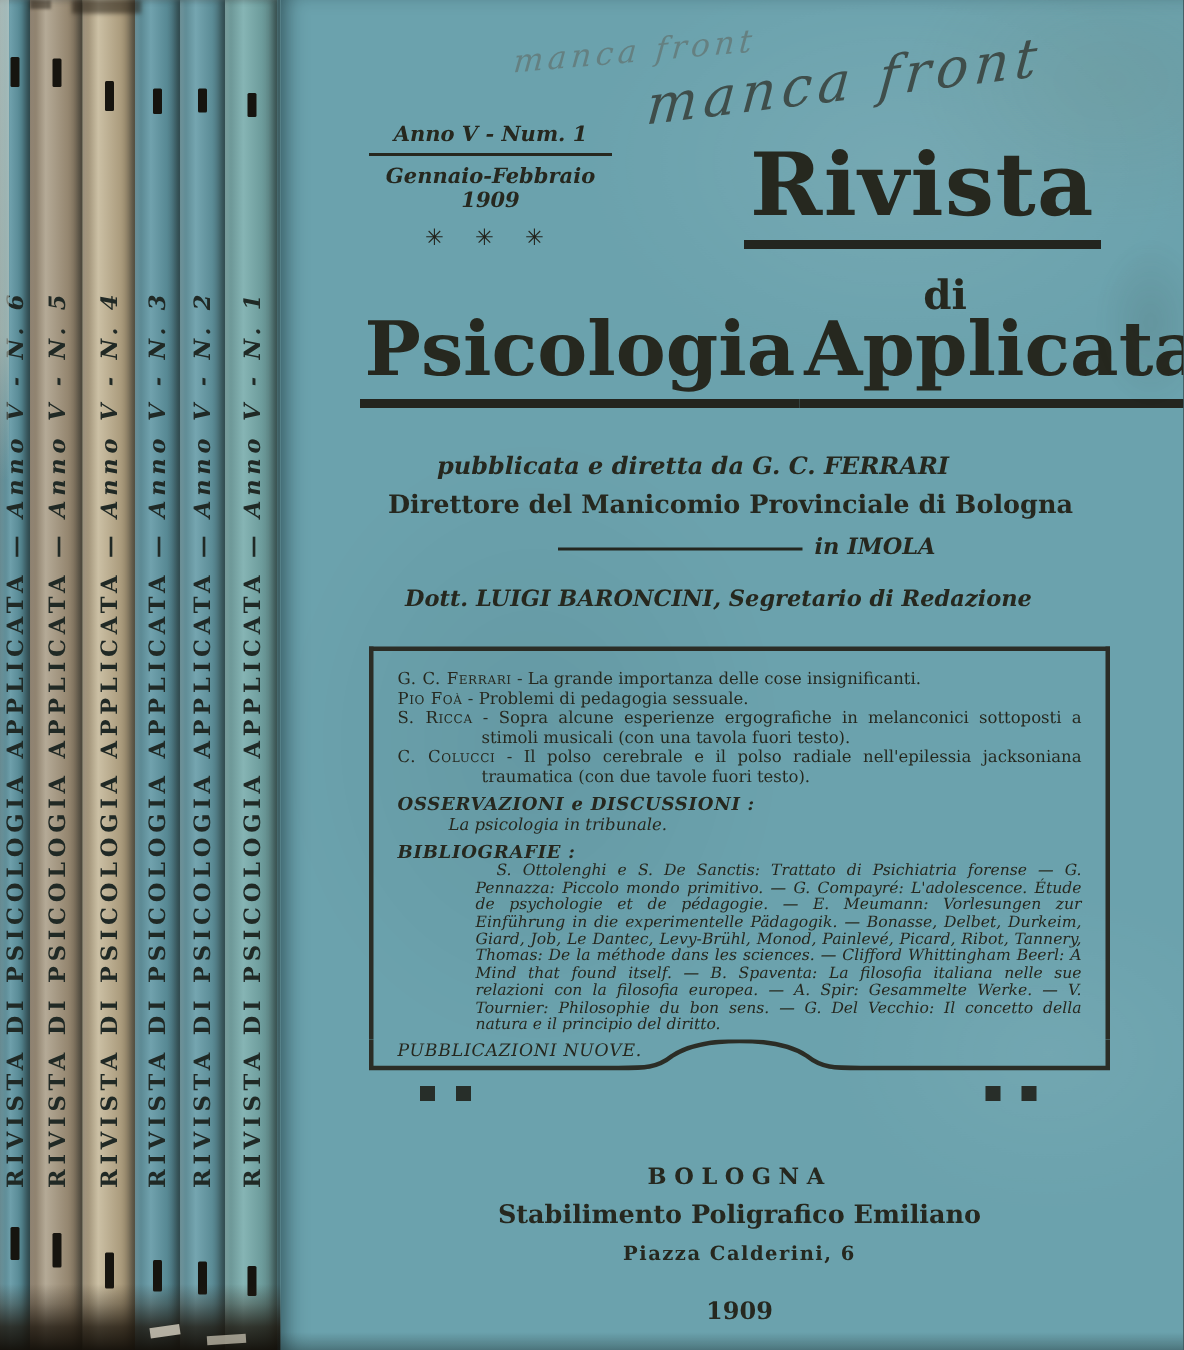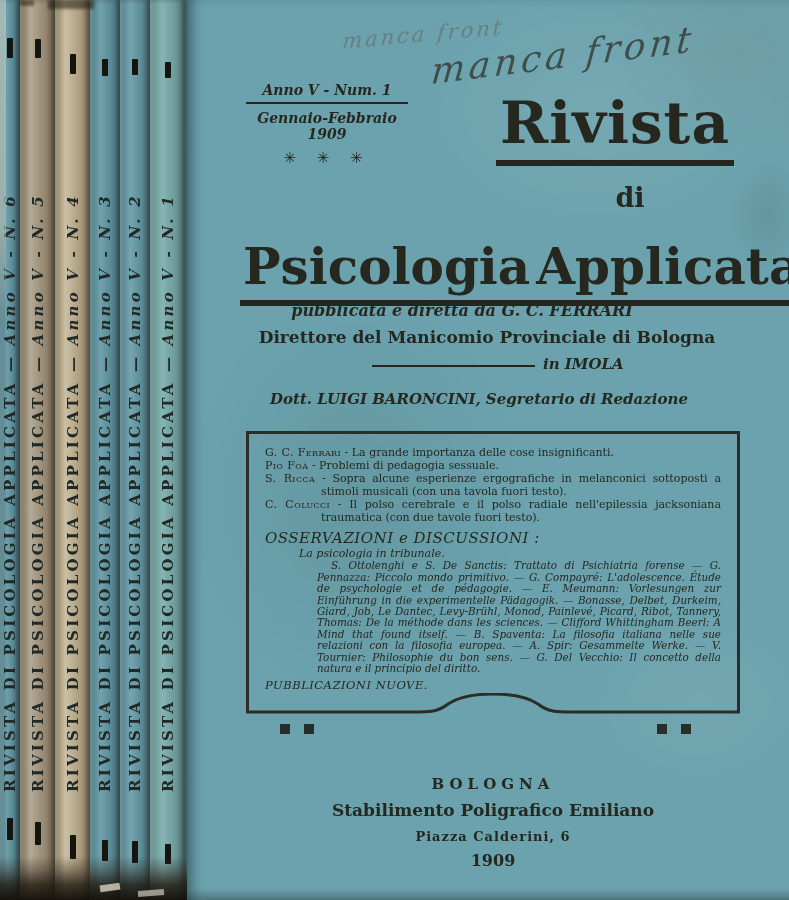--- a/index.html
+++ b/index.html
@@ -66,32 +66,32 @@
   
   .cbox{
     left:244px;top:431px;width:494px;height:262px;box-sizing:border-box;
     border:3px solid #2b2d26;border-bottom:none;
     padding:13px 16px 0 16px;
   }
   .cbox-bottom{left:244px;top:693px;width:494px;height:26px;}
   .entry{font-size:11px;line-height:12.9px;text-align:justify;padding-left:56px;text-indent:-56px;}
   .entry .author{font-variant:small-caps;letter-spacing:.4px;}
   .entry .etitle{margin-top:40px;}
-  .sec-head{font-size:15px;font-style:italic;letter-spacing:.5px;margin-top:5px;}
+  .sec-head{font-size:12px;font-style:italic;letter-spacing:.5px;margin-top:5px;font-weight:bold;}
   .sec-osserv-body{font-size:11px;font-style:italic;margin-left:34px;line-height:13px;}
   .sec-biblio-body{font-size:10.4px;line-height:11.4px;margin-left:52px;text-align:justify;text-indent:14px;font-style:italic;}
   .sec-pubbl{font-size:11.5px;font-style:italic;letter-spacing:.5px;margin-top:3px;}
   
   .sq{width:10px;height:10px;background:#22241d;opacity:.92;}
   
   .imprint{left:244px;top:775px;width:494px;text-align:center;}
   .imp-city{font-size:15px;letter-spacing:5px;font-weight:bold;}
   .imp-printer{font-size:17px;font-weight:bold;margin-top:7px;}
   .imp-address{font-size:13px;font-weight:bold;letter-spacing:1px;margin-top:9px;}
-  .imp-year{font-size:16px;font-weight:bold;margin-top:7px;}
+  .imp-year{font-size:16px;font-weight:bold;margin-top:20px;}
   
   .sliver{left:0;top:0;width:6px;height:320px;background:linear-gradient(180deg,#d9dcd2,#c6cabe 70%,rgba(198,202,190,0));opacity:.55;}
   .smudge1{left:48px;top:0;width:46px;height:9px;background:rgba(35,28,18,.55);filter:blur(1.5px);}
   .smudge2{left:20px;top:0;width:14px;height:6px;background:rgba(35,28,18,.5);filter:blur(1px);}
   .bottom-strip{left:0;top:856px;width:187px;height:44px;background:linear-gradient(180deg,rgba(42,33,22,0),rgba(42,33,22,.35) 30%,rgba(30,23,14,.8) 65%,rgba(18,14,8,.95));}
   .fleck1{left:100px;top:884px;width:20px;height:7px;background:#d8d2c2;transform:rotate(-8deg);opacity:.8;}
   .fleck2{left:138px;top:890px;width:26px;height:6px;background:#cfc9b8;transform:rotate(-4deg);opacity:.7;}
   .cover-bottom{left:185px;top:888px;right:0;height:12px;background:linear-gradient(180deg,rgba(25,40,40,0),rgba(25,40,40,.3));}
   .stain1{left:545px;top:160px;width:70px;height:110px;background:radial-gradient(ellipse,rgba(50,55,50,.12),transparent 70%);filter:blur(3px);}
 </style>
@@ -138,38 +138,39 @@
 
     <div class="abs issue-block" style="left:59px;top:82px;">
       <div class="issue-anno">Anno V - Num. 1</div>
       <div class="issue-rule"></div>
       <div class="issue-date">Gennaio-Febbraio 1909</div>
       <div class="issue-stars">✳ ✳ ✳</div>
     </div>
 
     <div class="abs title-rivista" style="left:297px;top:92px;"><span>Rivista</span></div>
     <div class="abs title-di" style="left:415px;top:182px;">di</div>
-    <div class="abs title-row" style="left:53px;top:206px;margin-top:34px;">
+    <div class="abs title-row" style="left:53px;top:206px;">
       <span>Psicologia</span>
       <span>Applicata</span>
     </div>
 
     <div class="abs pub1" style="left:65px;top:301px;">pubblicata e diretta da G. C. FERRARI</div>
     <div class="abs pub2" style="left:55px;top:327px;">Direttore del Manicomio Provinciale di Bologna</div>
     <div class="abs imola-rule ink" style="left:185px;top:365px;"></div>
     <div class="abs imola" style="left:356px;top:355px;">in IMOLA</div>
     <div class="abs baroncini" style="left:83px;top:390px;">Dott. LUIGI BARONCINI, Segretario di Redazione</div>
 
     <div class="abs cbox" style="left:59px;top:431px;">
       <div class="entry"><span class="author">G. C. Ferrari</span><span> - </span><span class="etitle">La grande importanza delle cose insignificanti.</span><span class="note"></span></div>
       <div class="entry"><span class="author">Pio Foà</span><span> - </span><span class="etitle">Problemi di pedagogia sessuale.</span><span class="note"></span></div>
       <div class="entry"><span class="author">S. Ricca</span><span> - </span><span class="etitle">Sopra alcune esperienze ergografiche in melanconici sottoposti a stimoli musicali</span><span class="note"> (con una tavola fuori testo).</span></div>
       <div class="entry"><span class="author">C. Colucci</span><span> - </span><span class="etitle">Il polso cerebrale e il polso radiale nell'epilessia jacksoniana traumatica</span><span class="note"> (con due tavole fuori testo).</span></div>
       <div class="sec-head">OSSERVAZIONI e DISCUSSIONI :</div>
       <div class="sec-osserv-body">La psicologia in tribunale.</div>
+      <div class="sec-head">BIBLIOGRAFIE :</div>
       <div class="sec-biblio-body">S. Ottolenghi e S. De Sanctis: Trattato di Psichiatria forense — G. Pennazza: Piccolo mondo primitivo. — G. Compayré: L'adolescence. Étude de psychologie et de pédagogie. — E. Meumann: Vorlesungen zur Einführung in die experimentelle Pädagogik. — Bonasse, Delbet, Durkeim, Giard, Job, Le Dantec, Levy-Brühl, Monod, Painlevé, Picard, Ribot, Tannery, Thomas: De la méthode dans les sciences. — Clifford Whittingham Beerl: A Mind that found itself. — B. Spaventa: La filosofia italiana nelle sue relazioni con la filosofia europea. — A. Spir: Gesammelte Werke. — V. Tournier: Philosophie du bon sens. — G. Del Vecchio: Il concetto della natura e il principio del diritto.</div>
       <div class="sec-pubbl">PUBBLICAZIONI NUOVE.</div>
     </div>
 
     <svg class="abs cbox-bottom" style="left:59px;top:693px;" viewBox="0 0 494 26" width="494" height="26">
       <path d="M1.5 0 L1.5 19 L166 19 C184 19 192 19 202 11 C214 3 232 1 247 1 C262 1 280 3 292 11 C302 19 310 19 328 19 L492.5 19 L492.5 0" fill="none" stroke="#2b2d26" stroke-width="3"></path>
     </svg>
 
     <div class="abs sq" style="left:93px;top:724px;"></div>
     <div class="abs sq" style="left:117px;top:724px;"></div>

